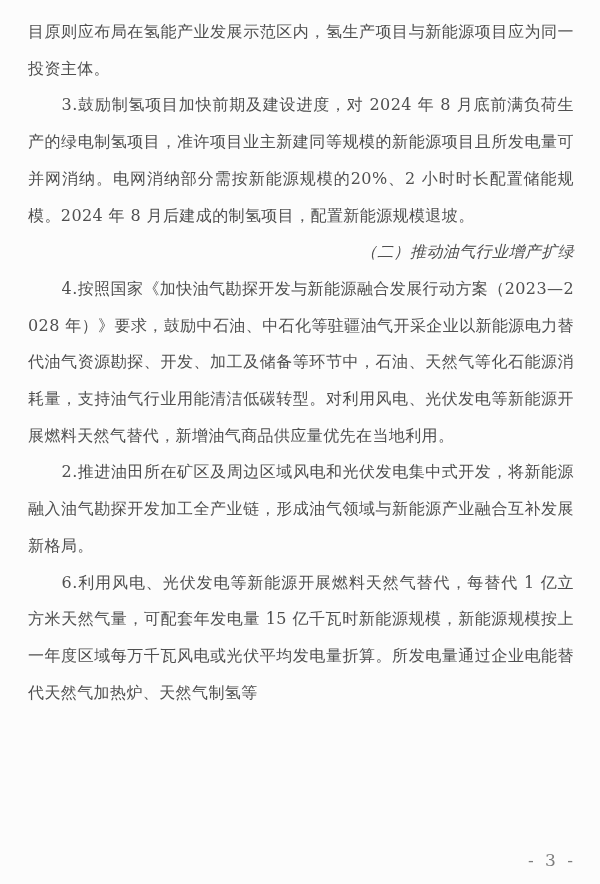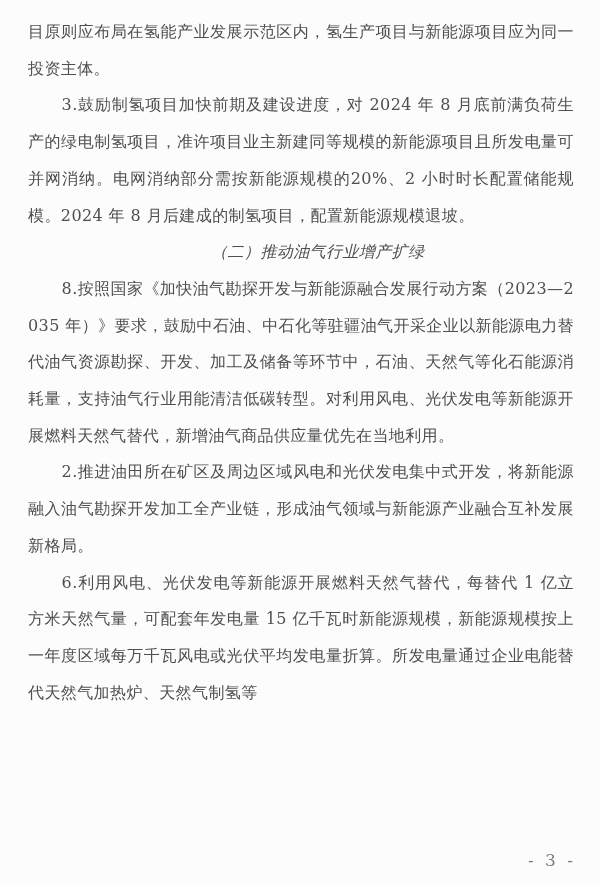--- a/index.html
+++ b/index.html
@@ -33,40 +33,40 @@
     word-break: break-all;
   }
   .para {
     margin: 0;
     padding: 0;
   }
   .para.indent {
     text-indent: 2.1em;
   }
   .para.heading {
-    text-align: center;
+    text-align: right;
     font-style: italic; 
   }
   .page-number {
     position: absolute;
     right: 24px;
     top: 850px;
     font-size: 17px;
     letter-spacing: 3px;
     color: #7d7d7d;
     white-space: pre;
   }
 </style>
 </head>
 <body>
 
 <div class="page">
   <div class="doc-body">
     <p class="para">目原则应布局在氢能产业发展示范区内，氢生产项目与新能源项目应为同一投资主体。</p>
     <p class="para indent">3.鼓励制氢项目加快前期及建设进度，对 2024 年 8 月底前满负荷生产的绿电制氢项目，准许项目业主新建同等规模的新能源项目且所发电量可并网消纳。电网消纳部分需按新能源规模的20%、2 小时时长配置储能规模。2024 年 8 月后建成的制氢项目，配置新能源规模退坡。</p>
     <p class="para indent heading">（二）推动油气行业增产扩绿</p>
-    <p class="para indent">8.按照国家《加快油气勘探开发与新能源融合发展行动方案（2023—2035 年）》要求，鼓励中石油、中石化等驻疆油气开采企业以新能源电力替代油气资源勘探、开发、加工及储备等环节中，石油、天然气等化石能源消耗量，支持油气行业用能清洁低碳转型。对利用风电、光伏发电等新能源开展燃料天然气替代，新增油气商品供应量优先在当地利用。</p>
+    <p class="para indent">4.按照国家《加快油气勘探开发与新能源融合发展行动方案（2023—2028 年）》要求，鼓励中石油、中石化等驻疆油气开采企业以新能源电力替代油气资源勘探、开发、加工及储备等环节中，石油、天然气等化石能源消耗量，支持油气行业用能清洁低碳转型。对利用风电、光伏发电等新能源开展燃料天然气替代，新增油气商品供应量优先在当地利用。</p>
     <p class="para indent">2.推进油田所在矿区及周边区域风电和光伏发电集中式开发，将新能源融入油气勘探开发加工全产业链，形成油气领域与新能源产业融合互补发展新格局。</p>
     <p class="para indent">6.利用风电、光伏发电等新能源开展燃料天然气替代，每替代 1 亿立方米天然气量，可配套年发电量 15 亿千瓦时新能源规模，新能源规模按上一年度区域每万千瓦风电或光伏平均发电量折算。所发电量通过企业电能替代天然气加热炉、天然气制氢等</p>
   </div>
 
   <div class="page-number">- 3 -</div>
 </div>
 
 </body></html>

